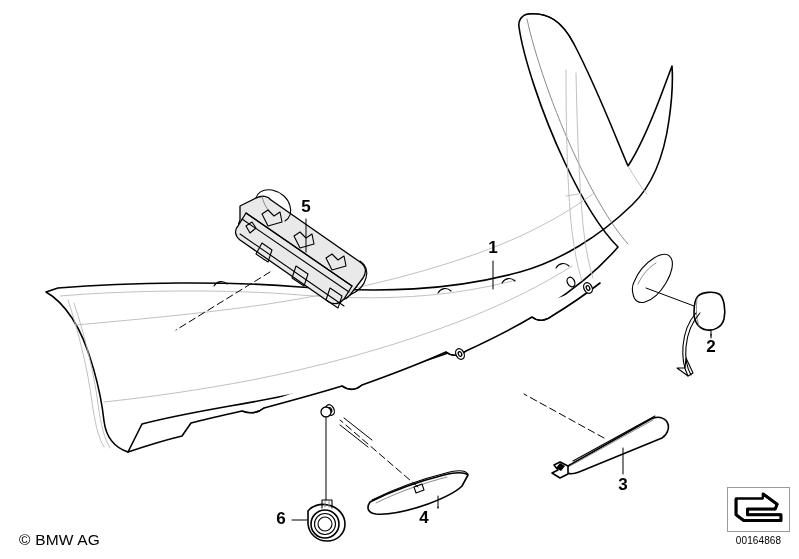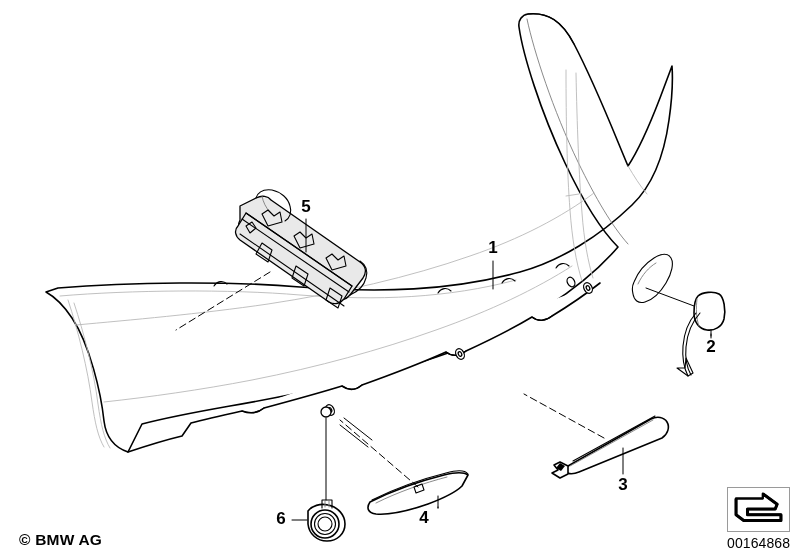--- a/index.html
+++ b/index.html
@@ -87,21 +87,21 @@
     font-weight: bold;
     fill: #000000;
     text-anchor: middle;
     dominant-baseline: middle;
   }
   #copyright-label {
     position: absolute;
     left: 19px;
     top: 531px;
     font-size: 15.5px;
-    font-weight: bold;
+    font-weight: normal;
     color: #000000;
     letter-spacing: 0.2px;
     white-space: nowrap;
   }
   #diagram-id-box {
     position: absolute;
     left: 727px;
     top: 487px;
     width: 63px;
     height: 45px;
@@ -114,22 +114,22 @@
     left: 0;
     top: 0;
     width: 100%;
     height: 100%;
   }
   #diagram-id-number {
     position: absolute;
     left: 727px;
     top: 535px;
     width: 63px;
-    text-align: left;
-    font-size: 14px;
+    text-align: center;
+    font-size: 10px;
     color: #000000;
     letter-spacing: 0.1px;
   }
 </style>
 </head>
 <body>
 
 <div id="diagram-page">
 
   <svg id="diagram-svg" viewBox="0 0 799 559">

